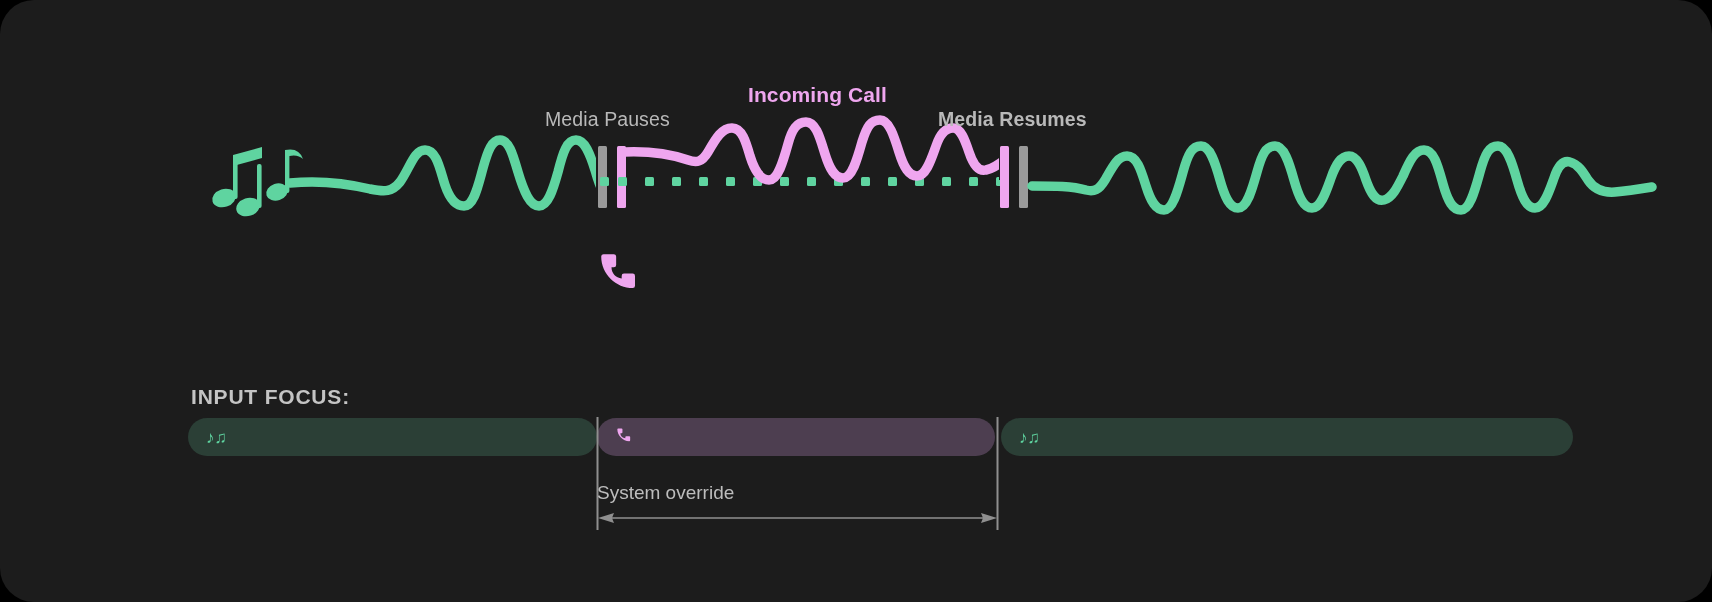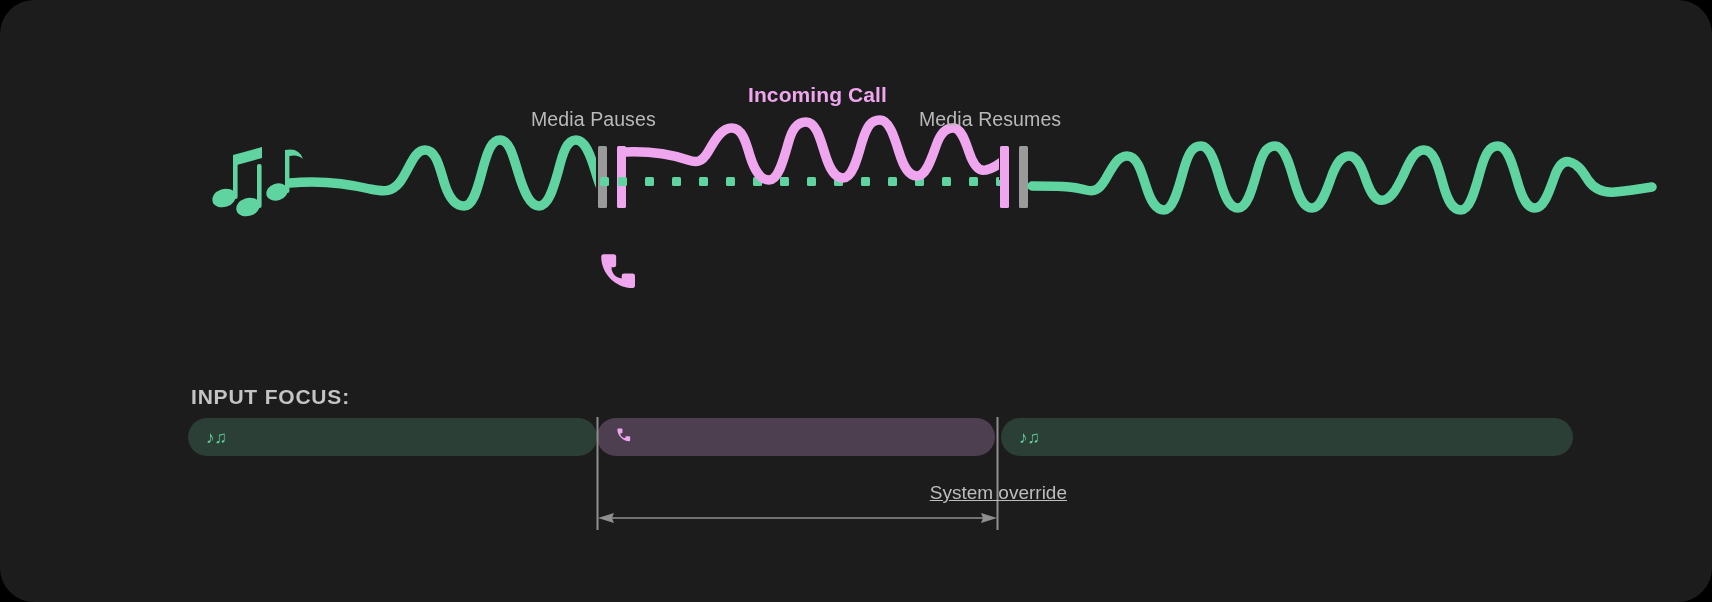--- a/index.html
+++ b/index.html
@@ -39,26 +39,27 @@
   }
 
   .wf-label {
     position: absolute;
     font-size: 19.5px;
     color: #b9b9b9;
     white-space: nowrap;
     letter-spacing: 0.1px;
   }
   #label-media-pauses {
-    left: 531px;
+    left: 545px;
     top: 108px;
   }
   #label-media-resumes {
-    left: 919px;
+    left: 938px;
     top: 108px;
+    font-weight: bold;
   }
   #label-incoming-call {
     left: 748px;
     top: 83px;
     color: #efa6ef;
     font-weight: bold;
     font-size: 21px;
   }
 
   
@@ -113,25 +114,24 @@
   #override-svg {
     position: absolute;
     left: 0;
     top: 0;
   }
   #override-label {
     position: absolute;
     left: 597px;
     top: 112px;
     width: 470px;
-    text-align: right;
+    text-align: left;
     font-size: 19px;
     color: #bdbdbd;
     white-space: nowrap;
-    text-decoration: underline;
   }
 </style>
 </head>
 <body>
 
 <div id="canvas">
 
   <div id="waveform-stage">
 
     <svg id="waveform-svg" width="1712" height="330" viewBox="0 0 1712 330">

